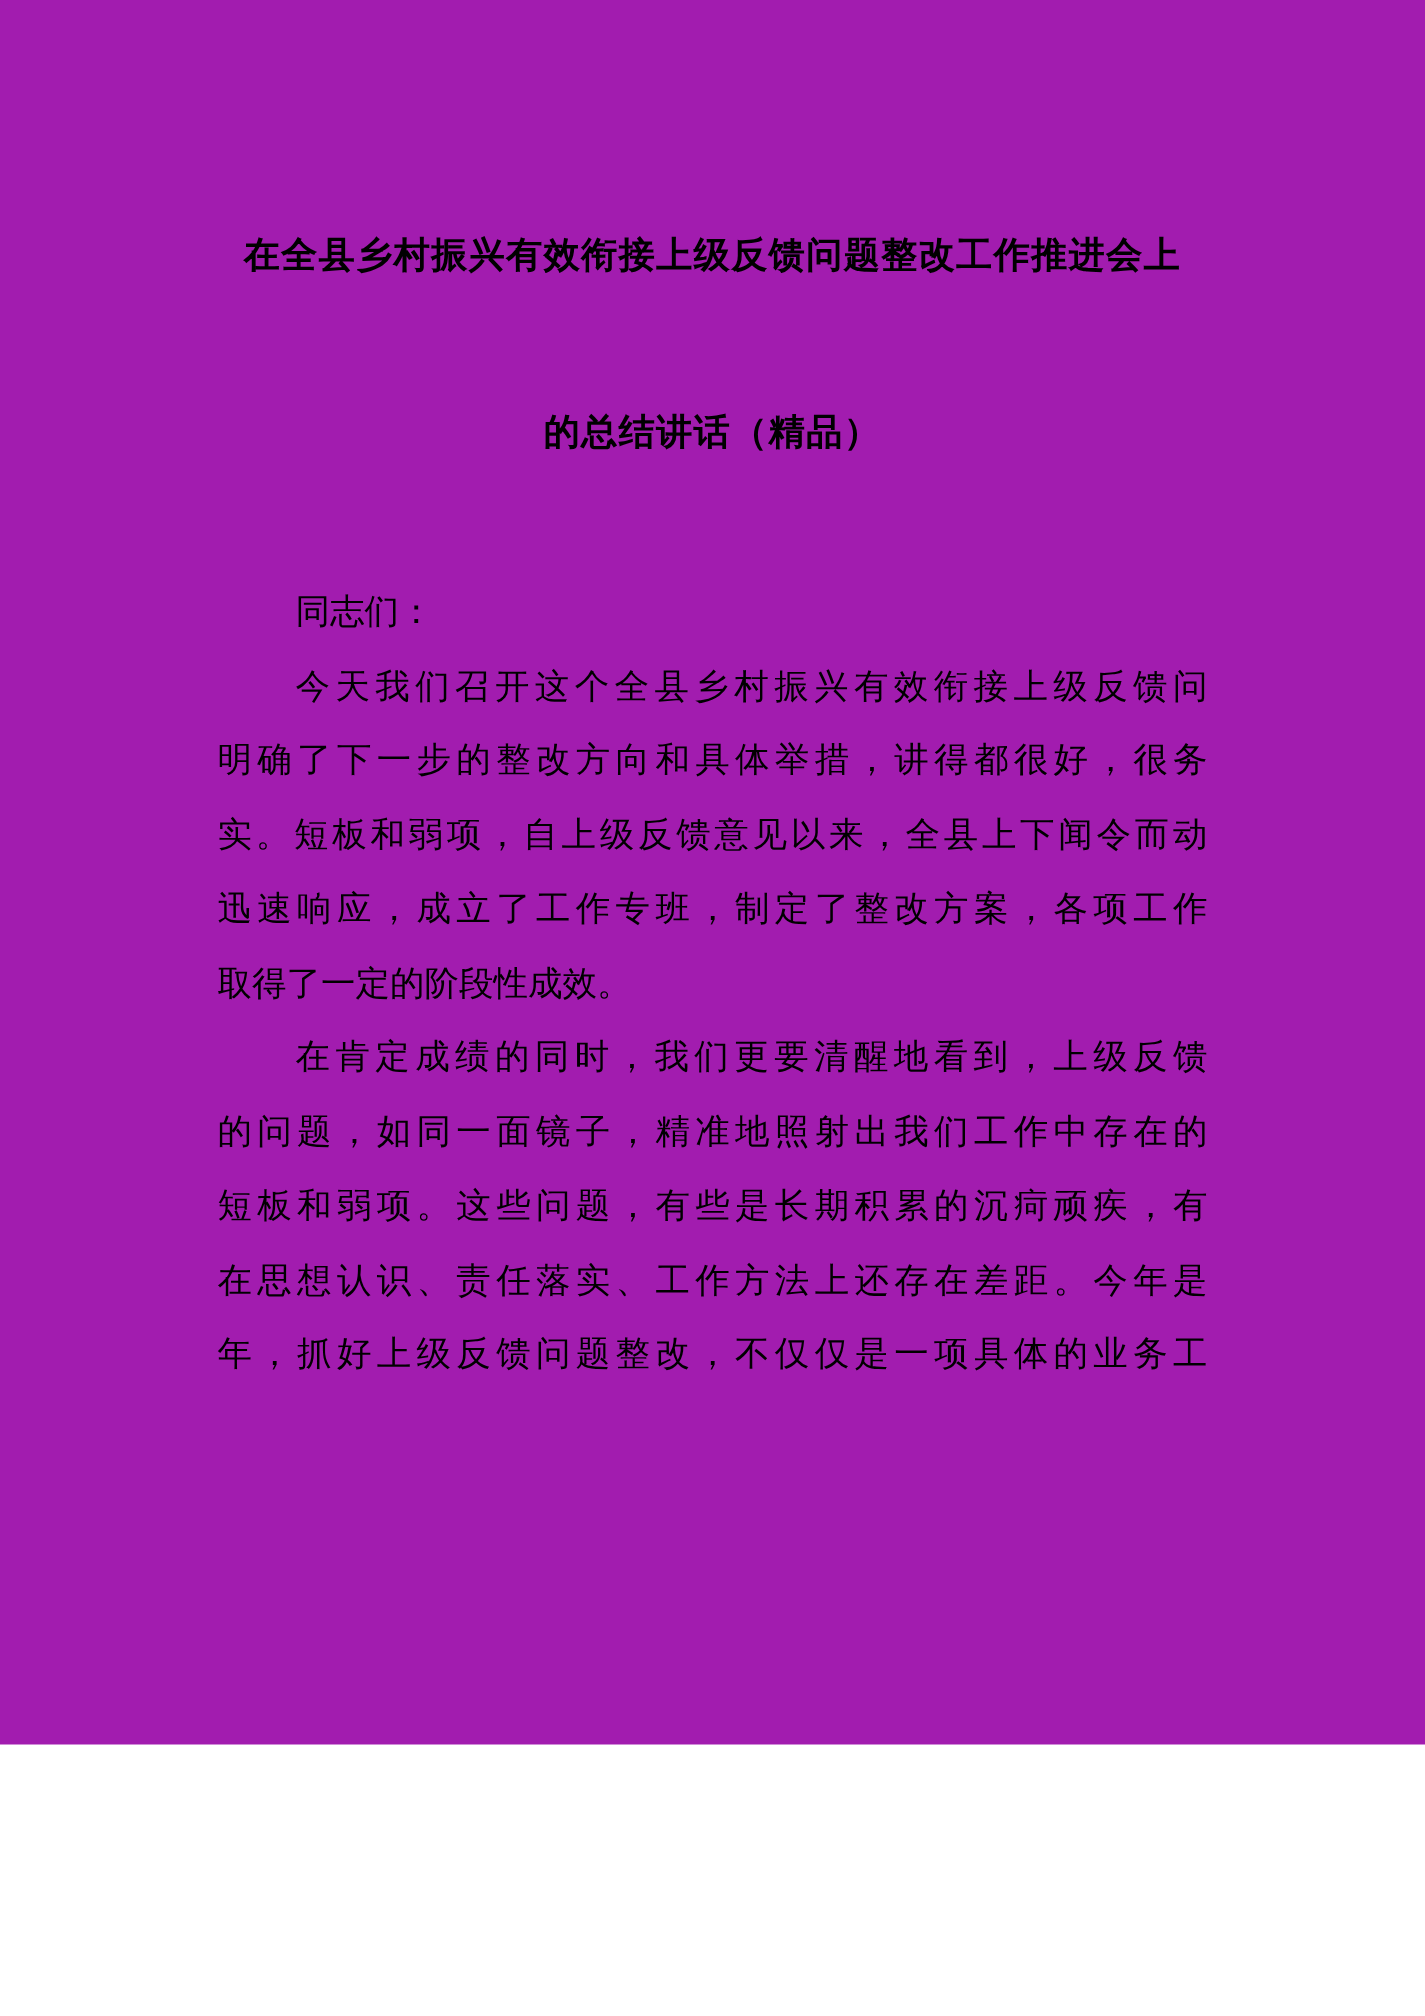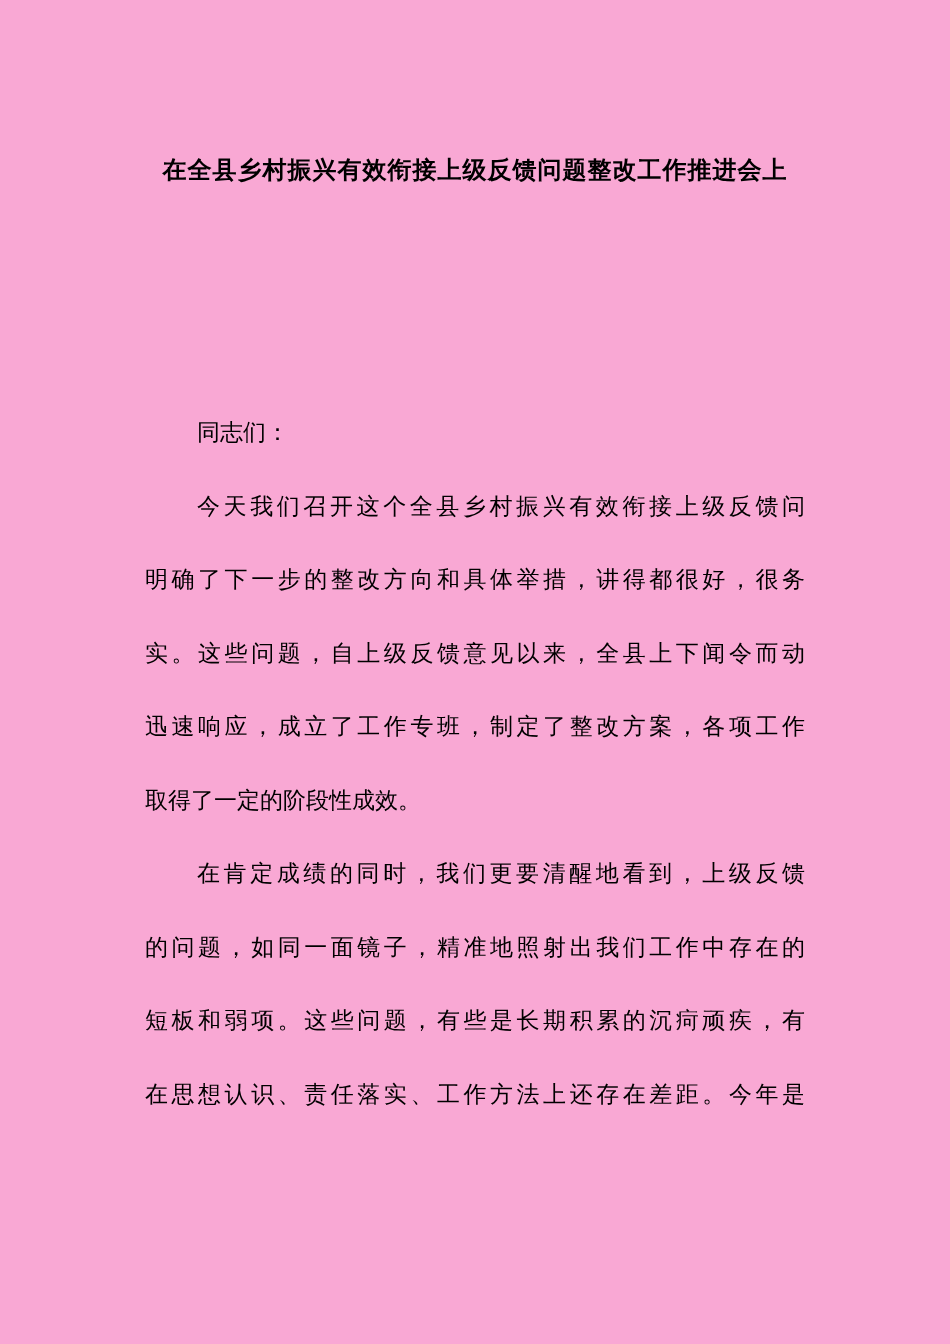--- a/index.html
+++ b/index.html
@@ -12,22 +12,22 @@
       height: 1344px;
       position: relative;
       overflow: hidden;
       font-family: "DejaVu Sans", "Liberation Sans", sans-serif;
       color: #000000;
     }
     .page {
       position: absolute;
       left: 0; top: 0;
       width: 950px;
-      height: 1344px;
-      background: #f9a8d4;
+      height: 1163px;
+      background: #a21caf;
     }
     .title-line {
       position: absolute;
       left: 0;
       width: 950px;
       text-align: center;
       font-size: 24px;
       font-weight: bold;
       line-height: 32px;
       letter-spacing: 1px;
@@ -44,44 +44,45 @@
     }
     .line {
       display: block;
       height: 49.5px;
       line-height: 40px;
       font-size: 23px;
       white-space: nowrap;
       text-align: justify;
       text-align-last: justify;
       overflow: hidden;
-      margin-top: 24px;
     }
     .line.indent {
       padding-left: 52px;
     }
     .line.last {
       text-align-last: left;
     }
   </style>
 </head>
 <body>
 
 <div class="page">
 
   <div class="title-line l1">在全县乡村振兴有效衔接上级反馈问题整改工作推进会上</div>
+  <div class="title-line l2">的总结讲话（精品）</div>
 
   <div class="body-text">
     <span class="line indent last">同志们：</span>
 
     <span class="line indent">今天我们召开这个全县乡村振兴有效衔接上级反馈问</span>
     <span class="line">明确了下一步的整改方向和具体举措，讲得都很好，很务</span>
-    <span class="line">实。这些问题，自上级反馈意见以来，全县上下闻令而动</span>
+    <span class="line">实。短板和弱项，自上级反馈意见以来，全县上下闻令而动</span>
     <span class="line">迅速响应，成立了工作专班，制定了整改方案，各项工作</span>
     <span class="line last">取得了一定的阶段性成效。</span>
 
     <span class="line indent">在肯定成绩的同时，我们更要清醒地看到，上级反馈</span>
     <span class="line">的问题，如同一面镜子，精准地照射出我们工作中存在的</span>
     <span class="line">短板和弱项。这些问题，有些是长期积累的沉疴顽疾，有</span>
     <span class="line">在思想认识、责任落实、工作方法上还存在差距。今年是</span>
+    <span class="line">年，抓好上级反馈问题整改，不仅仅是一项具体的业务工</span>
   </div>
 
 </div>
 
 </body></html>

